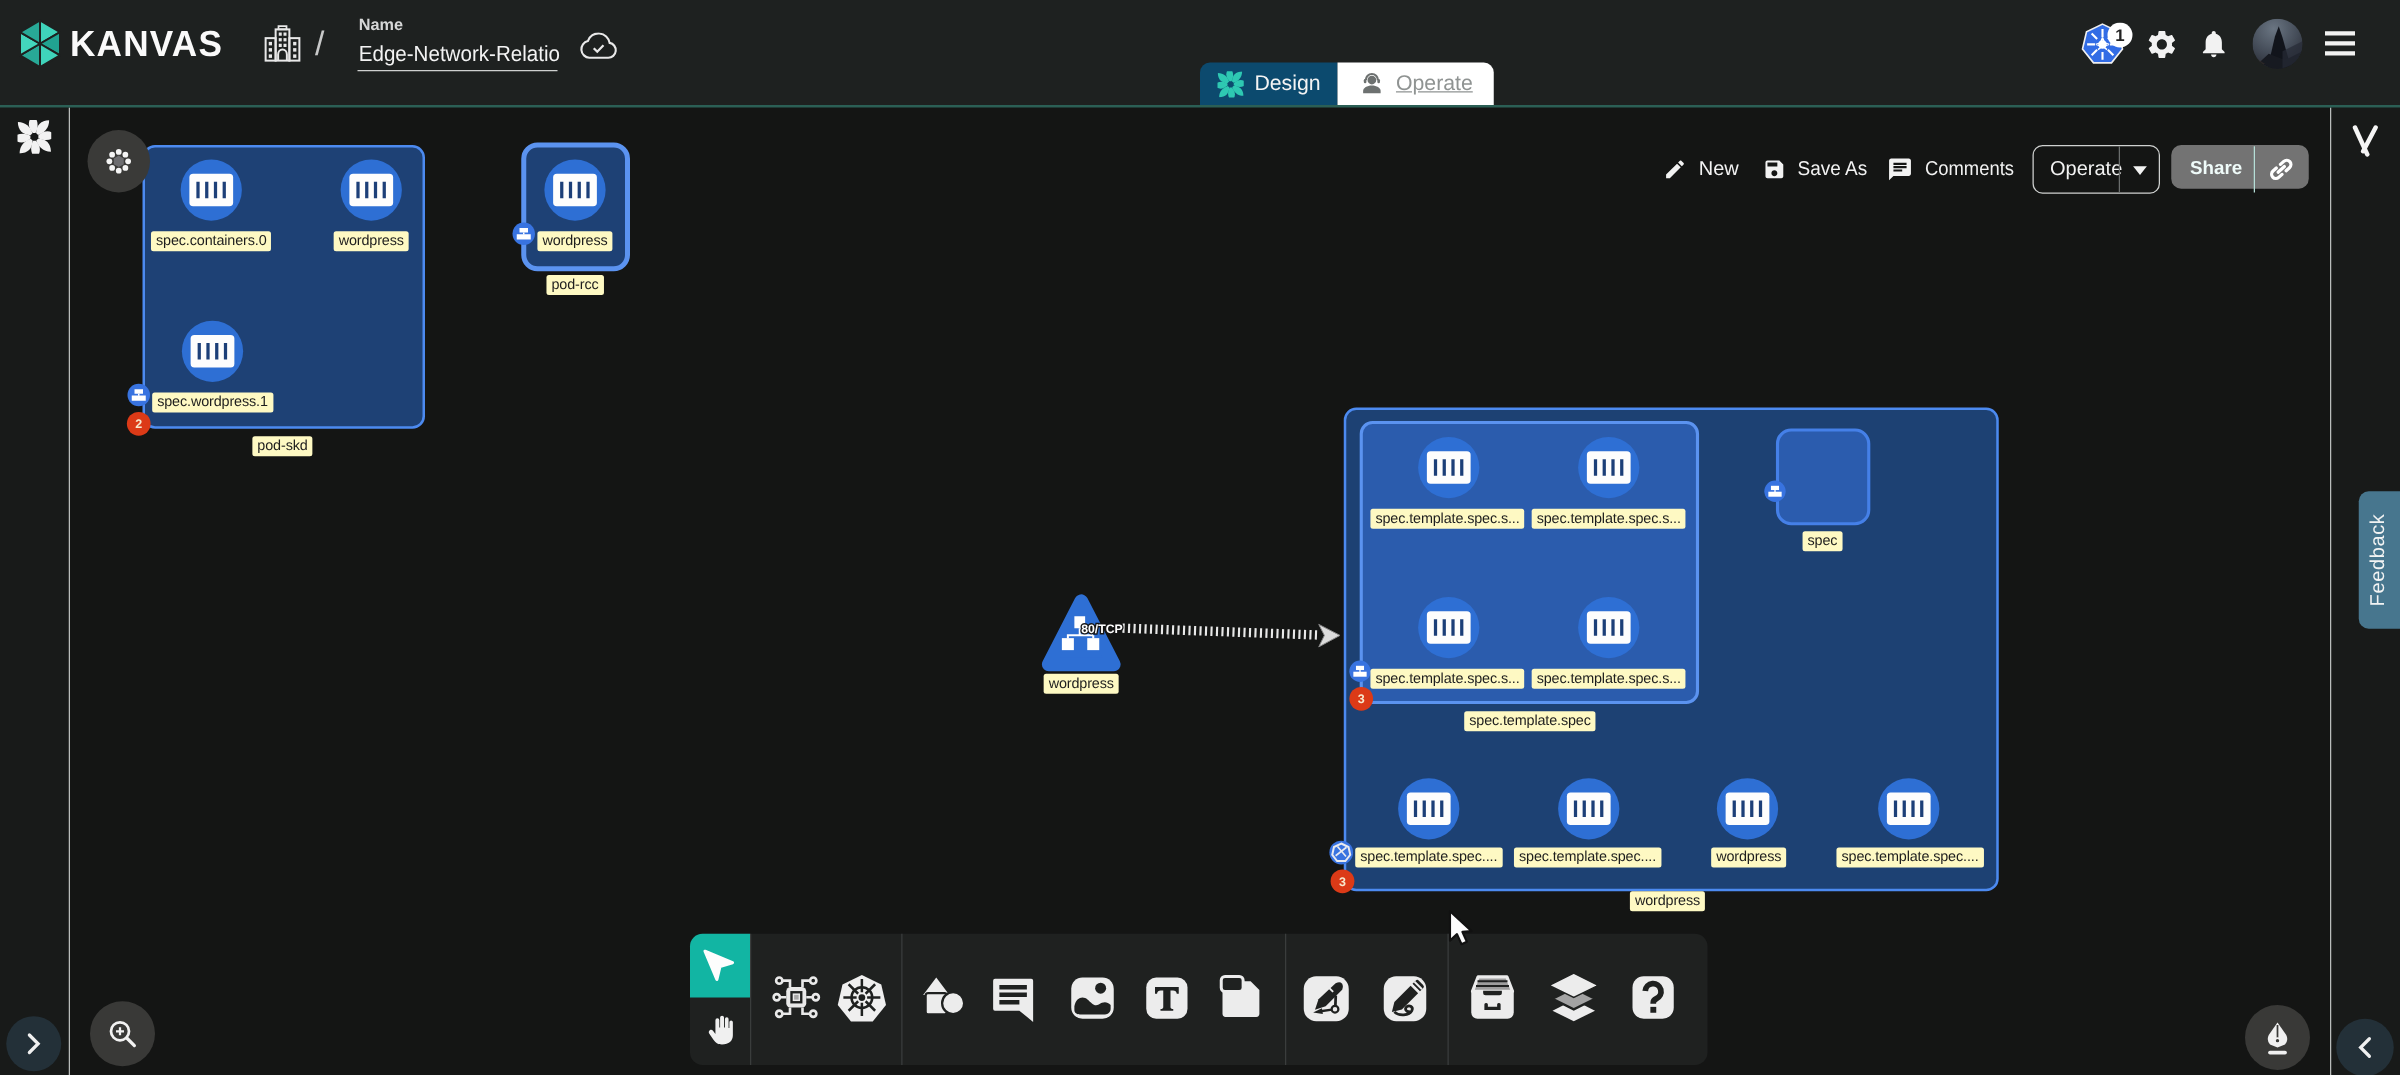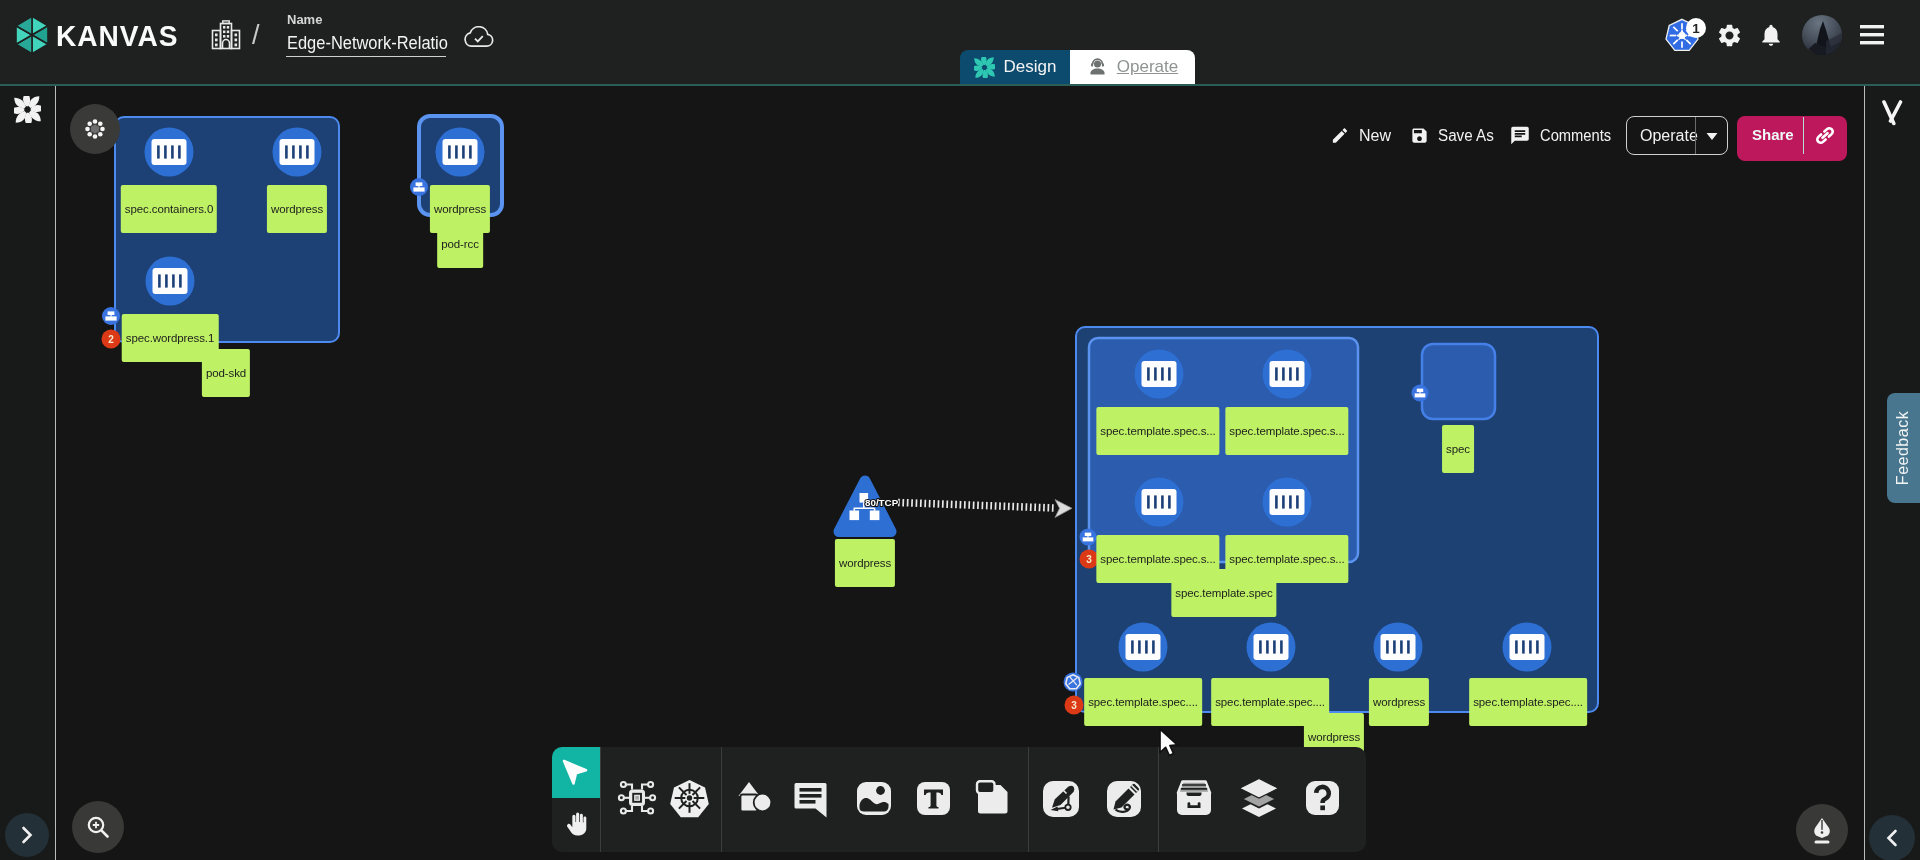--- a/index.html
+++ b/index.html
@@ -8,21 +8,21 @@
 .abs { position:absolute; }
 
 #header { position:absolute; left:0; top:0; width:1920px; height:84px; background:#1e2120; }
 #tealline { position:absolute; left:0; top:84px; width:1920px; height:2px; background:#2b5f55; }
 #lsidebar { position:absolute; left:0; top:86px; width:56px; height:774px; background:#181a19; border-right:1px solid #b9bcba; }
 #rsidebar { position:absolute; left:1864px; top:86px; width:56px; height:774px; background:#181a19; border-left:1px solid #b9bcba; }
 .tab { position:absolute; top:50px; height:34px; display:flex; align-items:center; justify-content:center; gap:9px; font-size:17px; }
 #tab-design { left:960px; width:110px; background:#0c4a6e; color:#f4f4f4; border-radius:8px 0 0 0; }
 #tab-operate { left:1070px; width:125px; background:#ffffff; color:#8f9392; border-radius:0 8px 0 0;text-decoration:underline; }
 
-.nlabel { position:absolute; transform:translate(-50%,0); background:#bef264; color:#1d1d1d; font-size:11.5px; line-height:16px; padding:16px 4px; letter-spacing:-0.1px; border-radius:2px; white-space:nowrap; }
+.nlabel { position:absolute; transform:translate(-50%,0); background:#fef9c3; color:#1d1d1d; font-size:11.5px; line-height:16px; padding:0 4px; letter-spacing:-0.1px; border-radius:2px; white-space:nowrap; }
 
 #btoolbar { position:absolute; left:552px; top:747px; width:814px; height:105px; background:#1f2120; border-radius:10px; }
 .tbdiv { position:absolute; top:0; width:1px; height:105px; background:#3a3d3c; }
 .circbtn { position:absolute; border-radius:50%; display:flex; align-items:center; justify-content:center; }
 #feedback { position:absolute; left:1887px; top:393px; width:33px; height:110px; background:#47768e; border-radius:8px 0 0 8px; color:#f2f3f3; display:flex; align-items:center; justify-content:center; }
 #feedback span { transform:rotate(-90deg); font-size:16px; letter-spacing:.5px; white-space:nowrap; }
 </style>
 </head>
 <body>
 <div id="app">
@@ -174,21 +174,21 @@
       <path d="M20 2H4c-1.1 0-1.99.9-1.99 2L2 22l4-4h14c1.1 0 2-.9 2-2V4c0-1.1-.9-2-2-2zM6 9h12v2H6V9zm8 5H6v-2h8v2zm4-6H6V6h12v2z"></path>
     </svg>
   <div class="abs" style="left:1540px;top:127px;color:#f2f2f2;font-size:16px;transform:scaleX(0.92);transform-origin:left;white-space:nowrap">Comments</div>
   <div class="abs" style="left:1626px;top:116px;width:102px;height:39px;border:1px solid #cfd1d0;border-radius:8px;display:flex;align-items:center;color:#f2f2f2">
     <span style="padding-left:13px;font-size:16px">Operate</span>
     <div style="position:absolute;left:68px;top:0;width:1px;height:37px;background:#6a6d6c"></div>
     <svg class="abs" style="left:78px;top:15px" width="14" height="9" viewBox="0 0 14 9" fill="#f2f2f2">
         <path d="M1.5 1 L7 8 L12.5 1 Z"></path>
       </svg>
   </div>
-  <div class="abs" style="left:1737px;top:116px;width:110px;height:45px;background:#be185d;border-radius:8px;color:#effbf9">
+  <div class="abs" style="left:1737px;top:116px;width:110px;height:35px;background:#737373;border-radius:8px;color:#effbf9">
     <span class="abs" style="left:15px;top:10px;font-weight:bold;font-size:15px">Share</span>
     <div style="position:absolute;left:66px;top:1px;width:1px;height:37px;background:#b5ded7"></div>
     <svg class="abs" style="left:76px;top:10px" width="24" height="19" viewBox="0 0 24 19" fill="none" stroke="#fff" stroke-width="2.6" stroke-linecap="round">
       <g transform="translate(12,9.5) rotate(-42)">
         <path d="M-2.2 -3.4 h-3.6 a3.4 3.4 0 0 0 0 6.8 h3.6"></path>
         <path d="M2.2 -3.4 h3.6 a3.4 3.4 0 0 1 0 6.8 h-3.6"></path>
         <line x1="-3.4" y1="0" x2="3.4" y2="0"></line>
       </g>
     </svg>
   </div>

